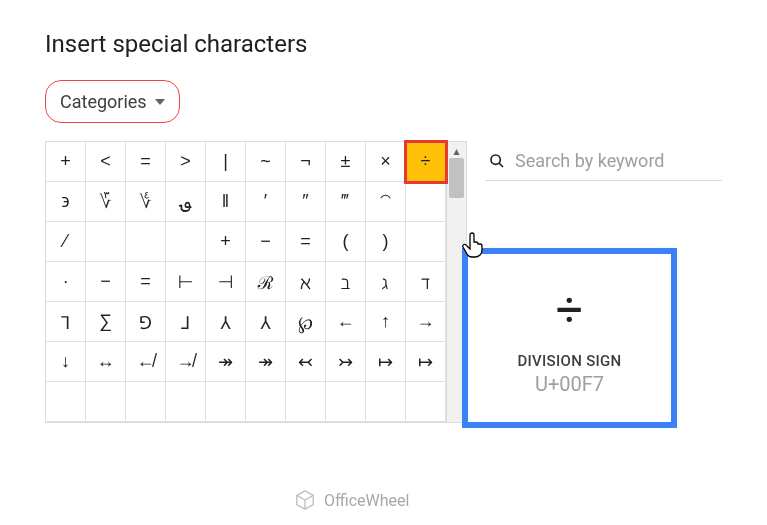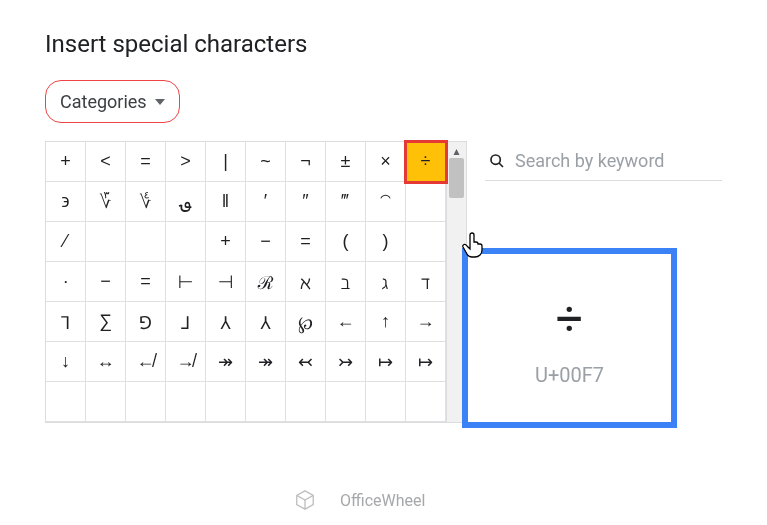--- a/index.html
+++ b/index.html
@@ -150,21 +150,21 @@
     font-size: 20px;
     color: #9aa0a6;
     margin-top: 2px;
   }
   .watermark {
     position: absolute;
     bottom: 14px;
     left: 294px;
     display: flex;
     align-items: center;
-    gap: 24px;
+    gap: 8px;
     color: #888a8c;
     font-size: 16px;
     opacity: 0.75;
     pointer-events: none;
   }
   .watermark svg { opacity: 0.7; }
 </style>
 </head>
 <body>
 
@@ -264,20 +264,21 @@
     <input class="search-input" type="text" placeholder="Search by keyword" style="">
   </div>
 </div>
 
 <svg class="cursor-icon" width="22" height="26" viewBox="0 0 22 26">
   <path d="M8 3 C8 1.5 9 1 10 1 C11 1 12 1.5 12 3 L12 10 L14 10 C15 10 16 11 16 12 L18 12 C19 12 20 13 20 14 L20 18 C20 22 17 25 13 25 L10 25 C8 25 6 24 5 22 L1 15 C0.5 14 1 13 2 12.5 C3 12 4 12.5 5 14 L8 17 Z" fill="#fff" stroke="#000" stroke-width="1.3"></path>
 </svg>
 
 <div class="tooltip">
   <div class="big-glyph">÷</div>
+  <div class="char-name">DIVISION SIGN</div>
   <div class="char-code">U+00F7</div>
 </div>
 
 <div class="watermark">
   <svg width="22" height="22" viewBox="0 0 24 24" fill="none" stroke="#888" stroke-width="1.5">
     <polygon points="12,2 21,7 21,17 12,22 3,17 3,7"></polygon>
     <polyline points="3,7 12,12 21,7"></polyline>
     <line x1="12" y1="12" x2="12" y2="22"></line>
   </svg>
   <span>OfficeWheel</span>

